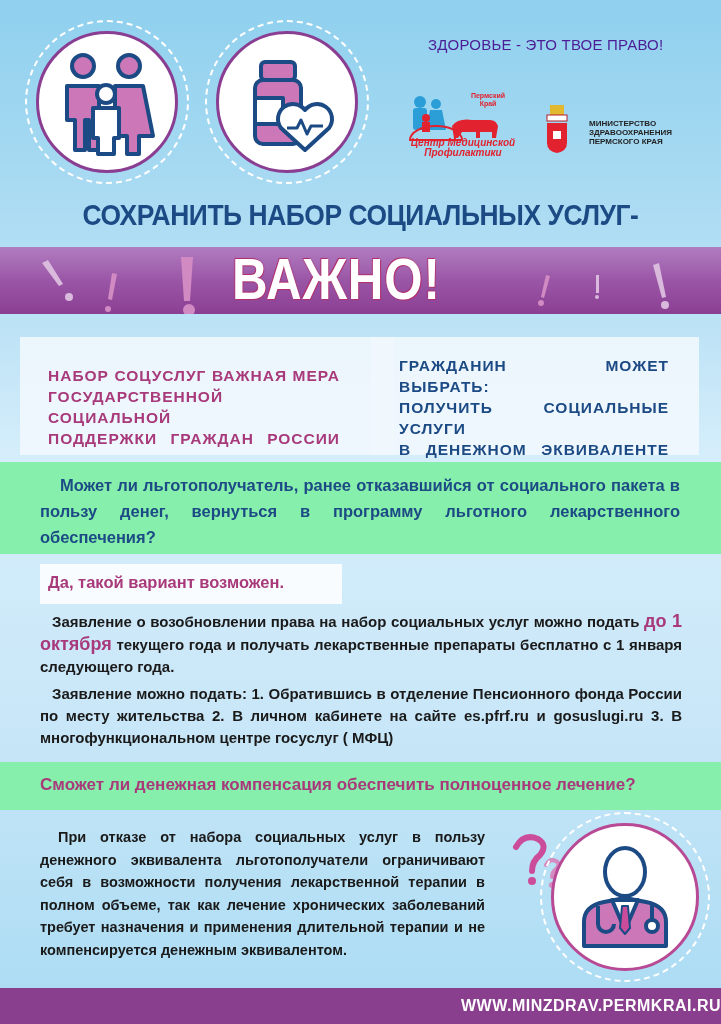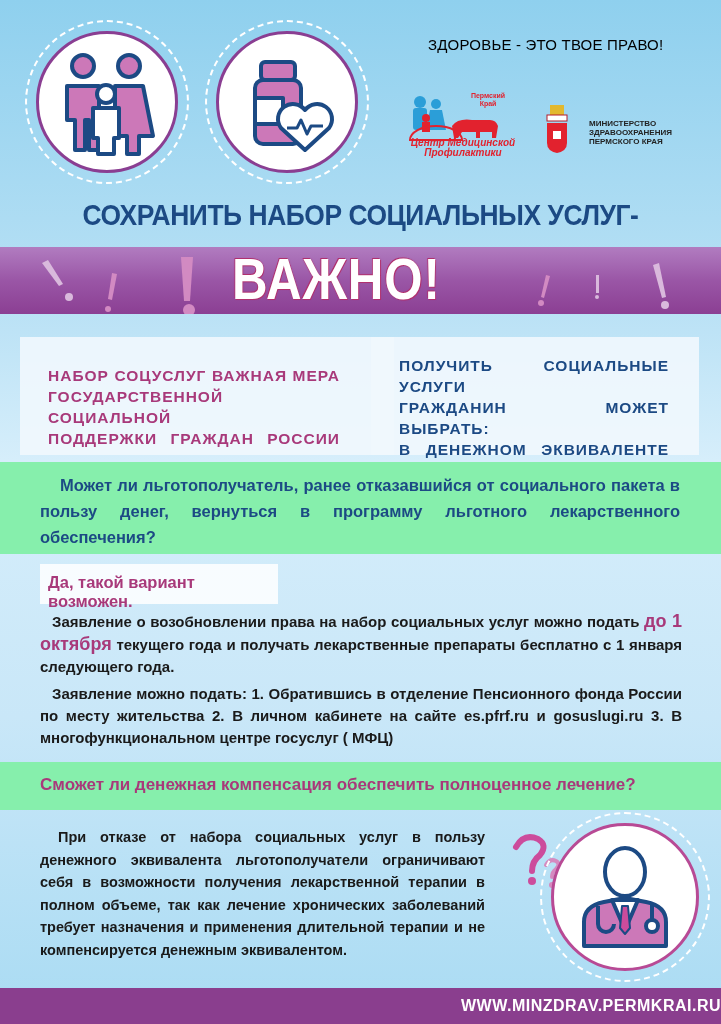--- a/index.html
+++ b/index.html
@@ -2,21 +2,21 @@
 <html><head>
 <meta charset="utf-8">
 <style>
   html,body{margin:0;padding:0;}
   body{width:721px;height:1024px;position:relative;overflow:hidden;
     font-family:"Liberation Sans",sans-serif;
     background:linear-gradient(180deg,#8fd0ee 0%,#b9e1f5 30%,#d6eefb 45%,#c9e7f8 70%,#a9dbf3 100%);}
   .abs{position:absolute;}
   .circle-outer{border:2px dashed #ffffff;border-radius:50%;}
   .circle-inner{position:absolute;border:3px solid #8a3e92;border-radius:50%;background:#fff;}
-  .slogan{left:428px;top:36px;font-size:15px;color:#000000;letter-spacing:0.2px;}
+  .slogan{left:428px;top:36px;font-size:15px;color:#4c1d95;letter-spacing:0.2px;}
   .logo-text{font-weight:bold;font-size:8px;line-height:9px;color:#222;}
   .title1{left:0;width:721px;top:198px;text-align:center;font-size:30px;font-weight:bold;color:#1c4a84;letter-spacing:-0.5px;transform:scaleX(0.88);}
   .band{left:0;top:247px;width:721px;height:67px;background:linear-gradient(180deg,#b17cc0 0%,#9a56a6 50%,#8b3f93 100%);}
   .vazhno{left:232px;top:245px;font-size:58px;font-weight:bold;color:#fff;text-shadow:0 0 2px #b0316f,1px 1px 0 #b0316f,-1px -1px 0 #b0316f;letter-spacing:1px;transform:scaleX(0.85);transform-origin:left;}
   .box{background:rgba(240,247,253,0.92);}
   .boxtext{font-weight:bold;font-size:15.5px;line-height:21px;letter-spacing:1px;text-align:justify;text-align-last:justify;}
   .white{background:#86efac;}
   .q1{font-weight:bold;font-size:16.5px;line-height:26px;color:#1c4a84;text-align:justify;}
   .body-text{font-weight:bold;font-size:15px;line-height:22px;color:#1a1a1a;text-align:justify;}
   .pink{color:#a8397a;}
@@ -117,31 +117,31 @@
 
 <div class="abs box" style="left:20px;top:337px;width:344px;height:118px;padding-left:30px;">
   <div class="abs boxtext pink" style="left:28px;top:28px;width:292px;">
     <div>НАБОР СОЦУСЛУГ ВАЖНАЯ МЕРА</div>
     <div>ГОСУДАРСТВЕННОЙ СОЦИАЛЬНОЙ</div>
     <div>ПОДДЕРЖКИ ГРАЖДАН РОССИИ</div>
   </div>
 </div>
 <div class="abs box" style="left:371px;top:337px;width:328px;height:118px;">
   <div class="abs boxtext" style="left:28px;top:18px;width:270px;color:#1c4a84;">
+    <div>ГРАЖДАНИН МОЖЕТ ВЫБРАТЬ:</div>
     <div>ПОЛУЧИТЬ СОЦИАЛЬНЫЕ УСЛУГИ</div>
-    <div>ГРАЖДАНИН МОЖЕТ ВЫБРАТЬ:</div>
     <div>В ДЕНЕЖНОМ ЭКВИВАЛЕНТЕ</div>
   </div>
 </div>
 
 <div class="abs white" style="left:0;top:462px;width:721px;height:92px;">
   <div class="abs q1" style="left:40px;top:10px;width:640px;text-indent:20px;">Может ли льготополучатель, ранее отказавшийся от социального пакета в пользу денег, вернуться в программу льготного лекарственного обеспечения?</div>
 </div>
 
-<div class="abs" style="left:40px;top:564px;width:238px;height:40px;background:rgba(255,255,255,0.85);">
+<div class="abs" style="left:40px;top:564px;width:286px;height:40px;background:rgba(255,255,255,0.85);padding-left:16px;">
   <div class="abs pink" style="left:8px;top:9px;font-weight:bold;font-size:16.5px;">Да, такой вариант возможен.</div>
 </div>
 
 <div class="abs body-text" style="left:40px;top:610px;width:642px;text-indent:12px;">
   <span>Заявление о возобновлении права на набор социальных услуг можно подать </span><span class="pink" style="font-size:18px;">до 1 октября</span><span> текущего года и получать лекарственные препараты бесплатно с 1 января следующего года.</span>
 </div>
 <div class="abs body-text" style="left:40px;top:683px;width:642px;text-indent:12px;">Заявление можно подать: 1. Обратившись в отделение Пенсионного фонда России по месту жительства 2. В личном кабинете на сайте es.pfrf.ru и gosuslugi.ru  3. В многофункциональном центре госуслуг ( МФЦ)</div>
 
 <div class="abs white" style="left:0;top:762px;width:721px;height:48px;">
   <div class="abs pink" style="left:40px;top:13px;width:650px;font-weight:bold;font-size:17px;">Сможет ли денежная компенсация обеспечить полноценное лечение?</div>

